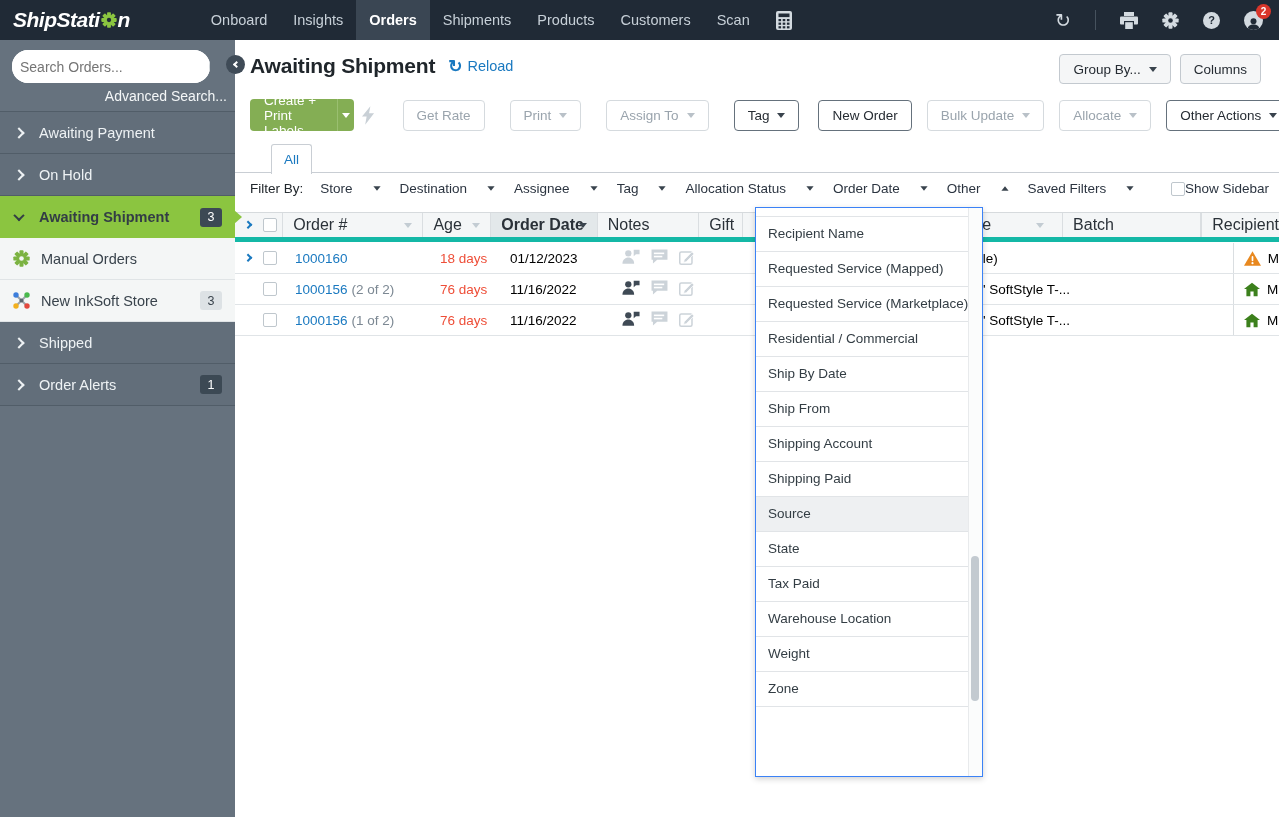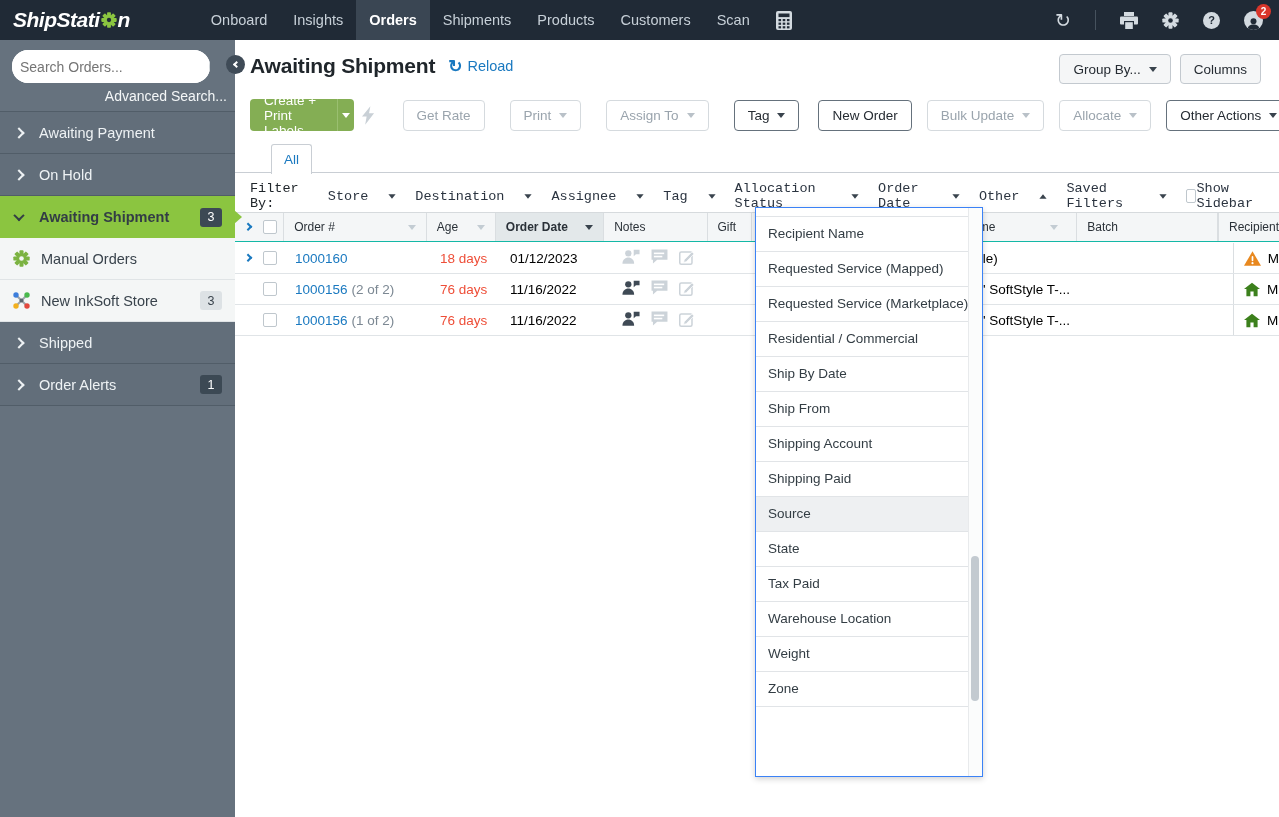--- a/index.html
+++ b/index.html
@@ -68,29 +68,29 @@
   .split-btn { display:flex; height:32px; border-radius:4px; overflow:hidden; background:#84ae54; cursor:pointer; }
   .split-main { display:flex; align-items:center; padding:0 14px; color:#fff; font-size:13.5px; }
   .split-arrow { display:flex; align-items:center; justify-content:center; width:35px; border-left:1px solid #9abf70; }
   .split-arrow .caret { border-top-color:#fff; }
   .bolt-wrap { margin-left:8px; margin-right:28px; display:flex; align-items:center; }
   .mr25 { margin-right:25px; } .mr19 { margin-right:19px; } .mr15 { margin-right:15px; }
 
   .tabstrip { position:absolute; left:0; top:104px; width:100%; height:29px; border-bottom:1px solid #c9ced4; }
   .tab { position:absolute; left:36px; top:104px; height:30px; padding:0 12px; background:#fff; border:1px solid #c9ced4; border-bottom:none; border-radius:3px 3px 0 0; display:flex; align-items:center; color:#1a79c0; font-size:13.5px; z-index:2; cursor:pointer; }
 
-  .filterbar { position:absolute; left:15px; top:141px; right:10px; display:flex; align-items:center; font-size:13.5px; color:#2b3440;font-family:Liberation Mono, monospace; }
+  .filterbar { position:absolute; left:15px; top:141px; right:10px; display:flex; align-items:center; font-size:13.5px; color:#2b3440; }
   .filter-label { margin-right:17px; color:#20262b; }
   .filter-item { display:flex; align-items:center; gap:20px; margin-right:19px; cursor:pointer; }
   .filter-item .caret { transform:scale(.9); }
   .show-sidebar { margin-left:auto; display:flex; align-items:center; color:#2b3440; }
   .cbx { width:14px; height:14px; border:1px solid #bfc7cd; border-radius:2px; background:#fff; display:inline-block; cursor:pointer; }
 
   
-  .thead { position:absolute; left:0; top:172px; width:100%; height:30px; background:#f4f6f7; border-top:1px solid #d6dadd; border-bottom:1px solid #14b8a6; display:flex; font-size:12px; color:#2a3138; }
+  .thead { position:absolute; left:0; top:172px; width:100%; height:30px; background:#f4f6f7; border-top:1px solid #d6dadd; border-bottom:5px solid #14b8a6; display:flex; font-size:16px; color:#2a3138; }
   .th { position:relative; display:flex; align-items:center; padding-left:10px; border-right:1px solid #dadee1; height:100%; }
   .th .fcaret { position:absolute; right:10px; width:0; height:0; border-left:4.5px solid transparent; border-right:4.5px solid transparent; border-top:5px solid #c3ccd3; }
   .th.sorted { background:#e3e8ea; font-weight:bold; }
   .th.sorted .fcaret { border-top-color:#39434d; }
   .trow { position:absolute; left:0; width:100%; height:31px; display:flex; border-bottom:1px solid #e0e4e7; font-size:13.5px; align-items:center; background:#fff; }
   .td { display:flex; align-items:center; padding-left:10px; height:100%; }
   .col-sel { width:50px; padding-left:0; display:flex; align-items:center; }
   .col-sel .expander { width:10px; margin-left:10px; color:#1a79c0; display:flex; }
   .col-sel .expander .chev { width:5.5px; height:5.5px; border-width:2px; }
   .col-sel .cbx { margin-left:8px; }

